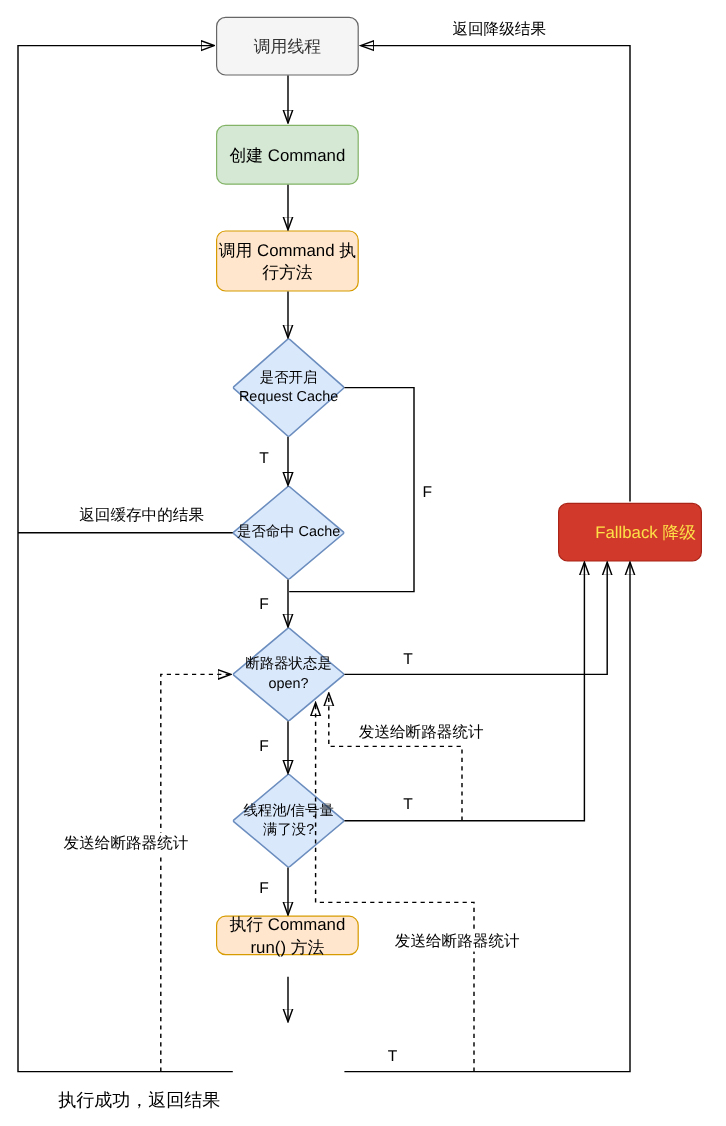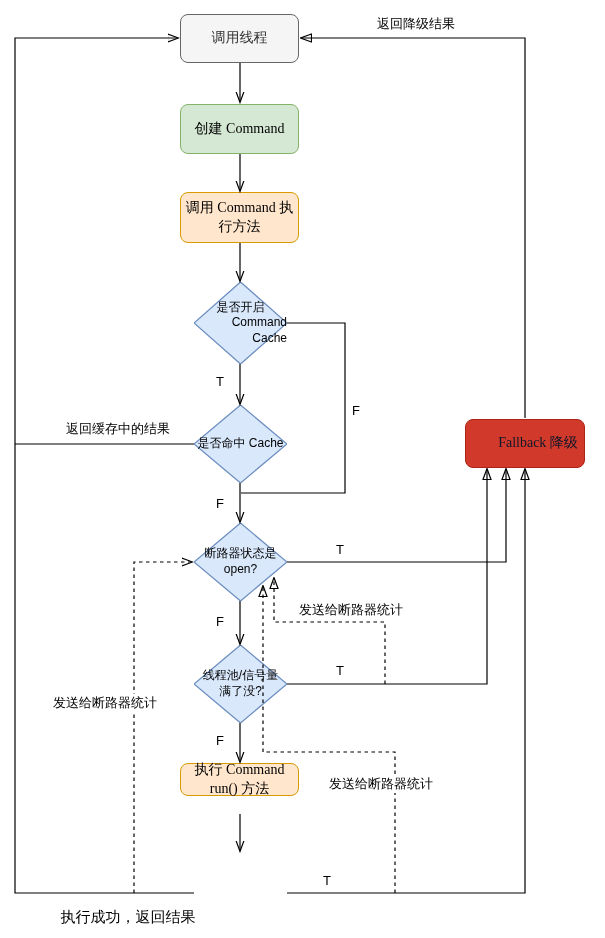--- a/index.html
+++ b/index.html
@@ -6,26 +6,26 @@
   .canvas{
     position:relative;width:605px;height:938px;background:#ffffff;overflow:hidden;
     font-family:"Liberation Sans","DejaVu Sans",sans-serif;color:#000;
   }
   .edges{position:absolute;left:0;top:0;z-index:2;pointer-events:none;}
   .edges path{fill:none;stroke:#000000;stroke-width:1.2;}
   .edges path.dashed{stroke-dasharray:3.5,3.5;}
 
   .node{position:absolute;z-index:1;display:flex;align-items:center;justify-content:center;
         text-align:center;box-sizing:border-box;}
-  .box{border-radius:8px;border:1.4px solid #666;font-size:14px;line-height:1.3;font-family:Liberation Serif, serif;}
+  .box{border-radius:8px;border:1.4px solid #666;font-size:14px;line-height:1.3;}
   .box .lines span{display:block;}
   .grey{background:#f5f5f5;border-color:#666666;color:#333;}
   .green{background:#d5e8d4;border-color:#82b366;color:#000;}
   .orange{background:#ffe6cc;border-color:#d79b00;color:#000;}
-  .red{background:#d1392b;border-color:#aa2417;color:#0f172a;font-size:14px;padding-left:26px;}
+  .red{background:#d1392b;border-color:#aa2417;color:#fde047;font-size:14px;padding-left:26px;}
   .diamond{padding:0;text-align:right;}
   .diamond svg.shape{position:absolute;left:0;top:0;width:100%;height:100%;}
   .diamond .dtext{position:absolute;inset:0;display:flex;flex-direction:column;
         align-items:center;justify-content:center;font-size:12px;line-height:1.3;z-index:1;}
 
   .elabel{position:absolute;z-index:3;transform:translate(-50%,-50%);
         white-space:nowrap;background:#ffffff;padding:0 2px;font-size:13px;}
   .elabel.tf{font-size:13px;padding:0 4px;}
   .elabel.big{font-size:15px;}
 </style>
@@ -76,21 +76,21 @@
   <div class="node box green" style="left:180px;top:104px;width:119px;height:50px;">
     <span>创建 Command</span>
   </div>
 
   <div class="node diamond" style="left:194px;top:282px;width:93px;height:82px;">
     <svg class="shape" viewBox="0 0 100 100" preserveAspectRatio="none">
       <polygon points="50,0 100,50 50,100 0,50" fill="#dae8fc" stroke="#6c8ebf" stroke-width="1.3" vector-effect="non-scaling-stroke"></polygon>
     </svg>
     <div class="dtext">
       <span>是否开启</span>
-      <span>Command Cache</span>
+      <span>Request Cache</span>
     </div>
   </div>
 
   <div class="node diamond" style="left:194px;top:405px;width:93px;height:78px;">
     <svg class="shape" viewBox="0 0 100 100" preserveAspectRatio="none">
       <polygon points="50,0 100,50 50,100 0,50" fill="#dae8fc" stroke="#6c8ebf" stroke-width="1.3" vector-effect="non-scaling-stroke"></polygon>
     </svg>
     <div class="dtext">
       <span>是否命中 Cache</span>
     </div>
@@ -134,15 +134,15 @@
   <div class="elabel" style="left:118px;top:429px;">返回缓存中的结果</div>
   <div class="elabel tf" style="left:220px;top:503px;">F</div>
   <div class="elabel tf" style="left:340px;top:549px;">T</div>
   <div class="elabel" style="left:351px;top:610px;">发送给断路器统计</div>
   <div class="elabel tf" style="left:220px;top:621px;">F</div>
   <div class="elabel tf" style="left:340px;top:670px;">T</div>
   <div class="elabel" style="left:105px;top:703px;">发送给断路器统计</div>
   <div class="elabel tf" style="left:220px;top:740px;">F</div>
   <div class="elabel" style="left:381px;top:784px;">发送给断路器统计</div>
   <div class="elabel tf" style="left:327px;top:880px;">T</div>
-  <div class="elabel big" style="left:128px;top:917px;">执行成功，返回结果</div>
+  <div class="elabel big" style="left:116px;top:917px;">执行成功，返回结果</div>
 
 </div>
 
 </body></html>

